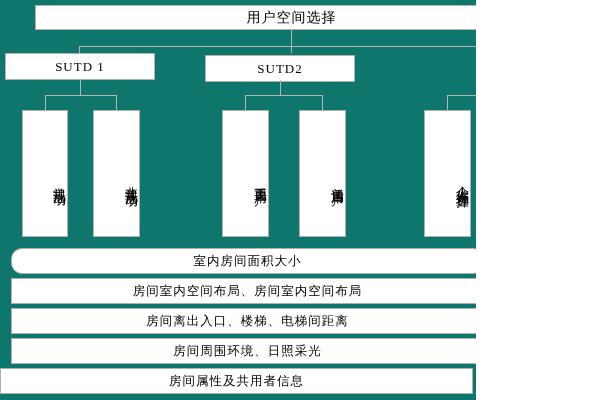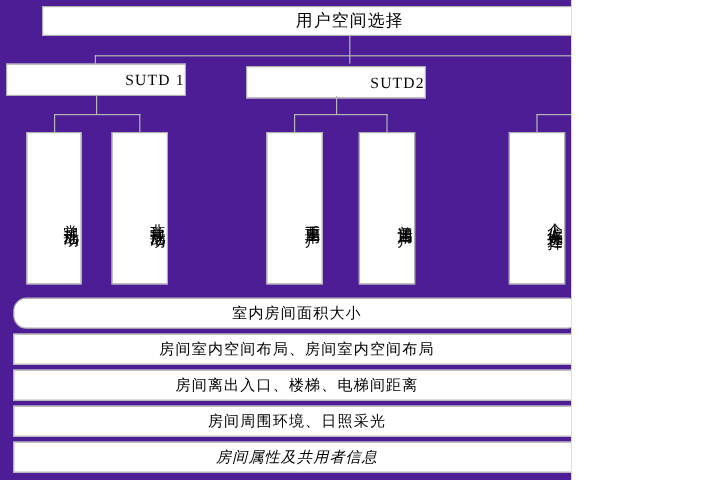--- a/index.html
+++ b/index.html
@@ -7,21 +7,21 @@
     padding: 0;
     background: #ffffff;
   }
   body {
     font-family: "Liberation Serif", "DejaVu Serif", serif;
   }
   #diagram {
     position: relative;
     width: 476px;
     height: 400px;
-    background: #4c1d95;
+    background: #0f766e;
     overflow: hidden;
   }
   .box {
     position: absolute;
     box-sizing: border-box;
     border: 1px solid #b0b0b0;
     background: #ffffff;
     display: flex;
     align-items: center;
     justify-content: center;
@@ -29,21 +29,20 @@
     text-align: center;
   }
   .box-title {
     font-size: 14px;
     letter-spacing: 1px;
   }
   .box-level2 {
     font-size: 13px;
     letter-spacing: 1px;
     font-family: "Liberation Serif", "DejaVu Serif", serif;
-    justify-content: flex-end;
   }
   .box-vert {
     writing-mode: vertical-rl;
     text-orientation: upright;
     font-size: 13px;
     line-height: 1.22;
     letter-spacing: 2px;
     padding-top: 14px;
     align-items: flex-start;
     justify-content: center;
@@ -130,21 +129,21 @@
   </div>
   <div class="box box-attr" style="left:11px; top:278px; width:473px; height:26px;">
     <span>房间室内空间布局、房间室内空间布局</span>
   </div>
   <div class="box box-attr" style="left:11px; top:308px; width:473px; height:26px;">
     <span>房间离出入口、楼梯、电梯间距离</span>
   </div>
   <div class="box box-attr" style="left:11px; top:338px; width:473px; height:26px;">
     <span>房间周围环境、日照采光</span>
   </div>
-  <div class="box box-attr" style="left:11px; top:368px; width:473px; height:26px;font-style:italic;">
+  <div class="box box-attr" style="left:0; top:368px; width:473px; height:26px;">
     <span>房间属性及共用者信息</span>
   </div>
 
   <div class="line line-h" style="left:484px; top:261px; width:45px; height:1px;"></div>
   <div class="line line-h" style="left:484px; top:291px; width:45px; height:1px;"></div>
   <div class="line line-h" style="left:484px; top:321px; width:45px; height:1px;"></div>
   <div class="line line-h" style="left:484px; top:351px; width:45px; height:1px;"></div>
   <div class="line line-h" style="left:484px; top:381px; width:45px; height:1px;"></div>
   <div class="line line-v" style="left:529px; top:261px; width:1px; height:121px;"></div>
 

